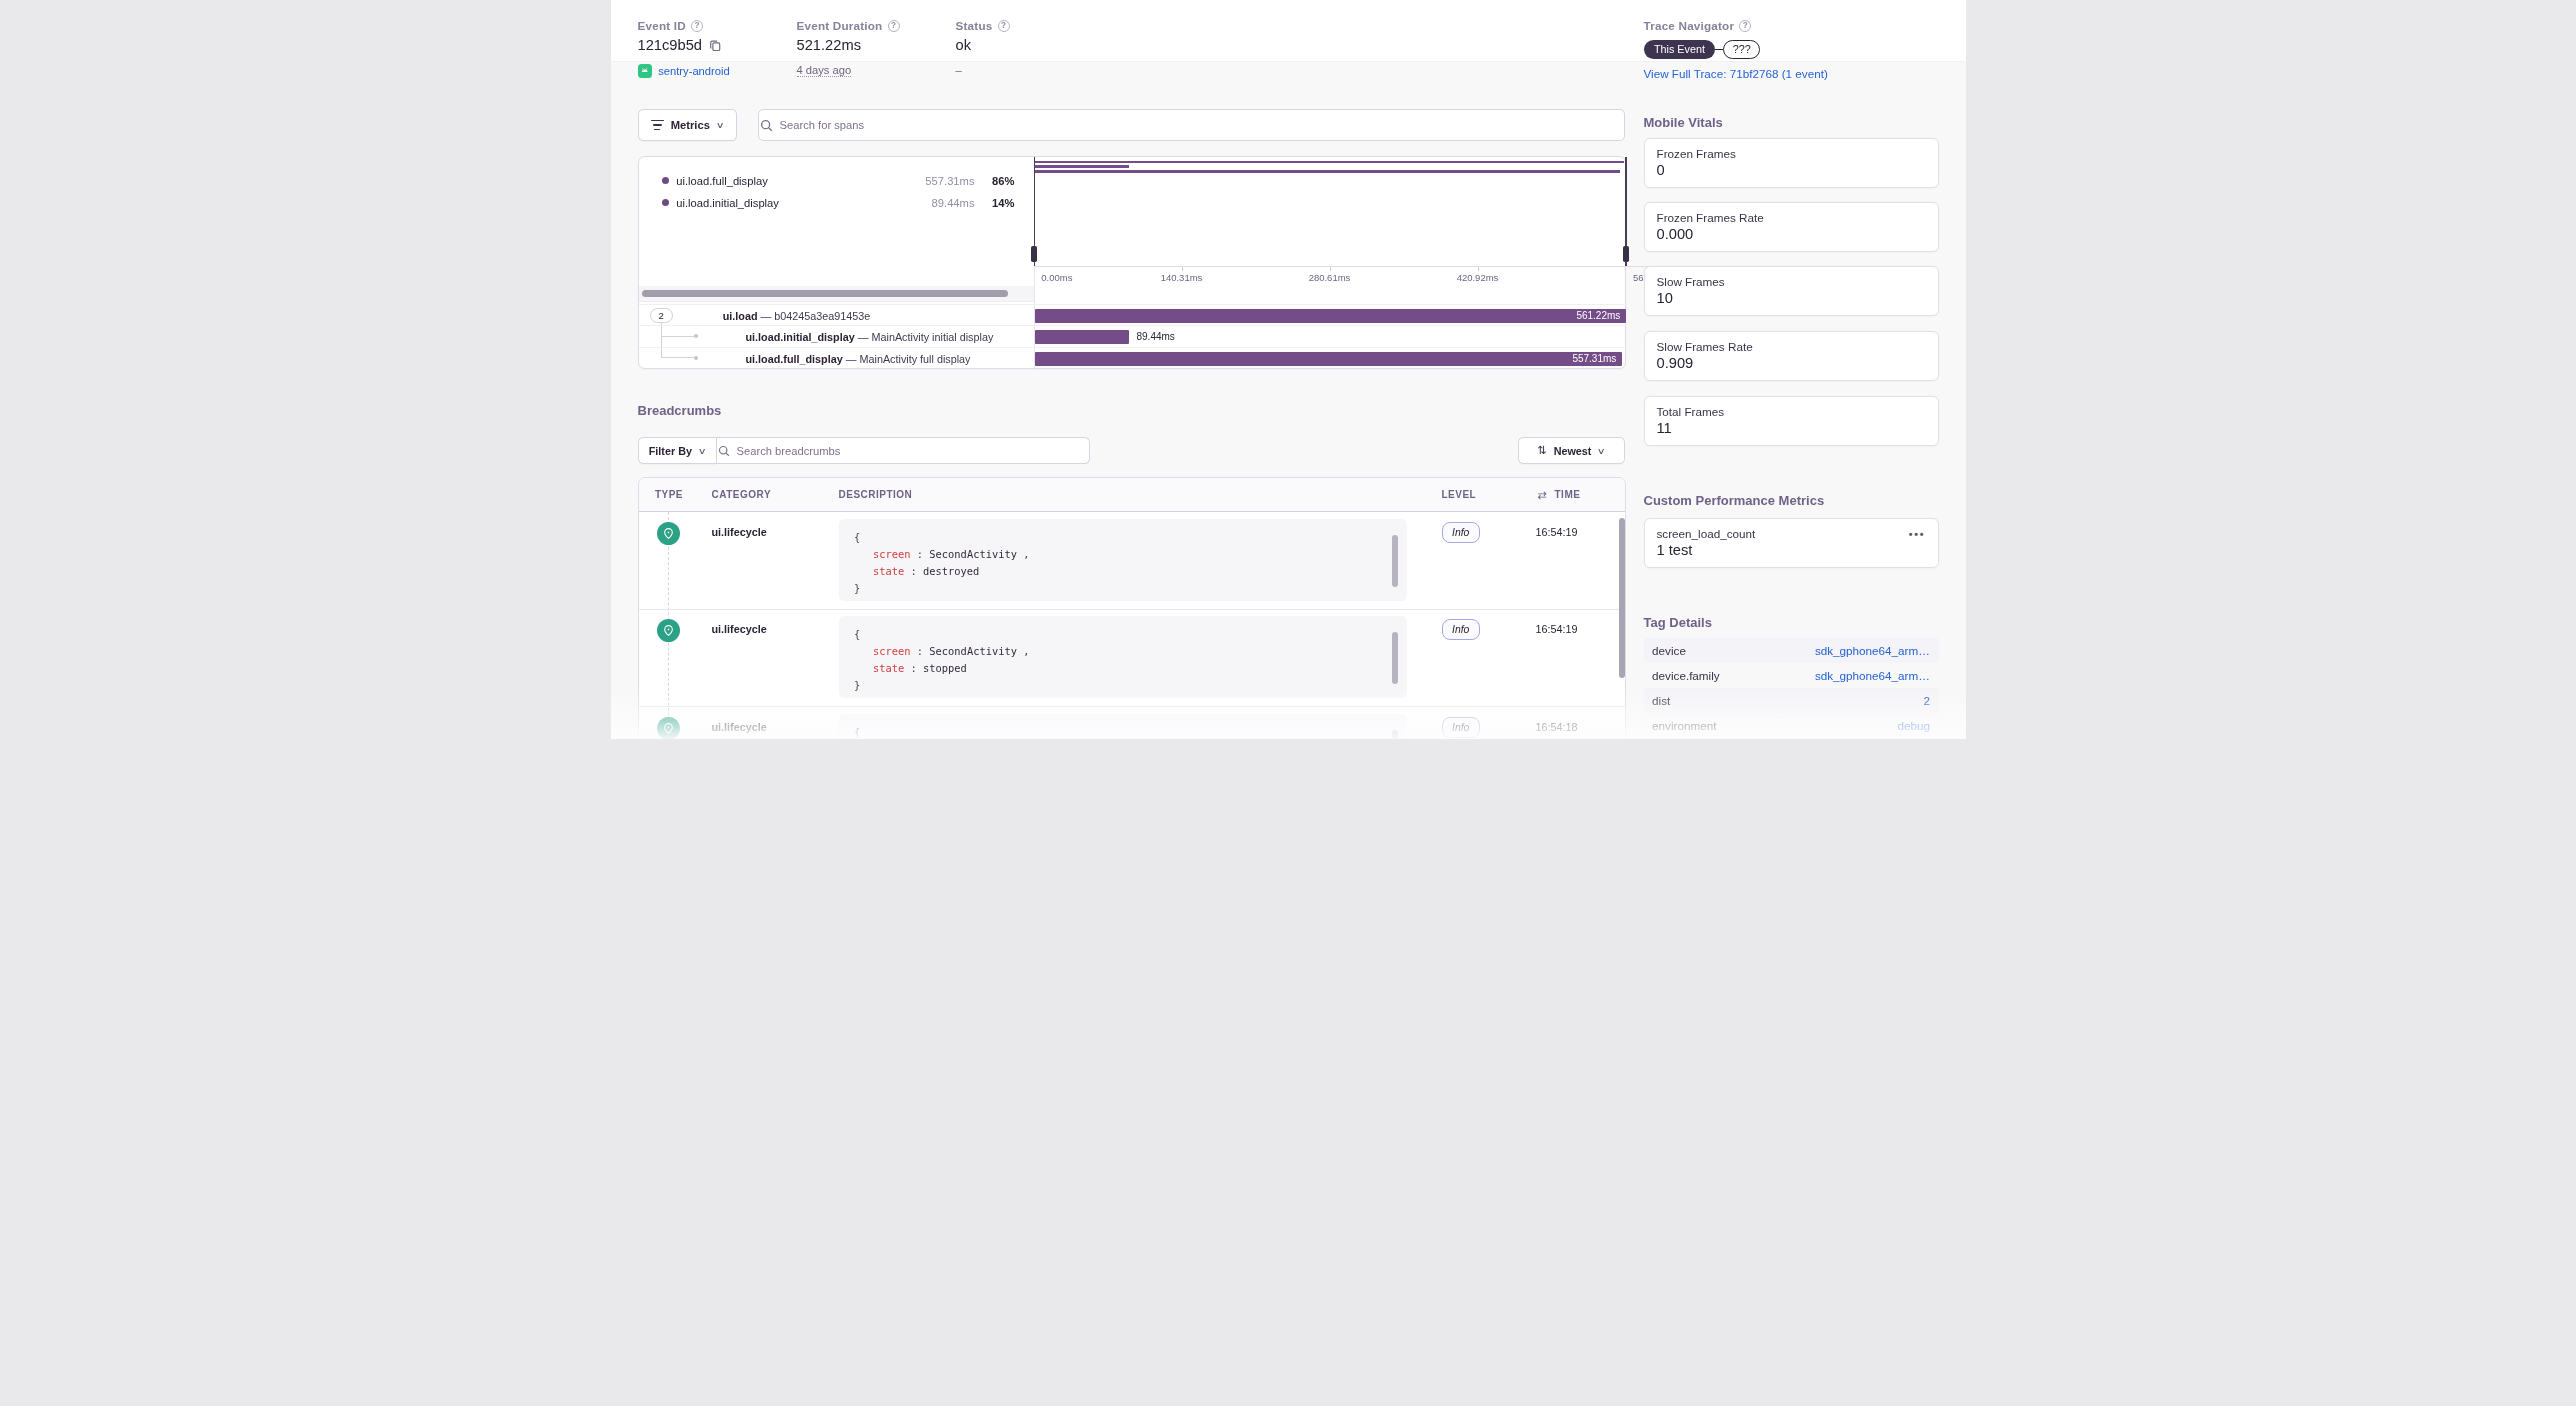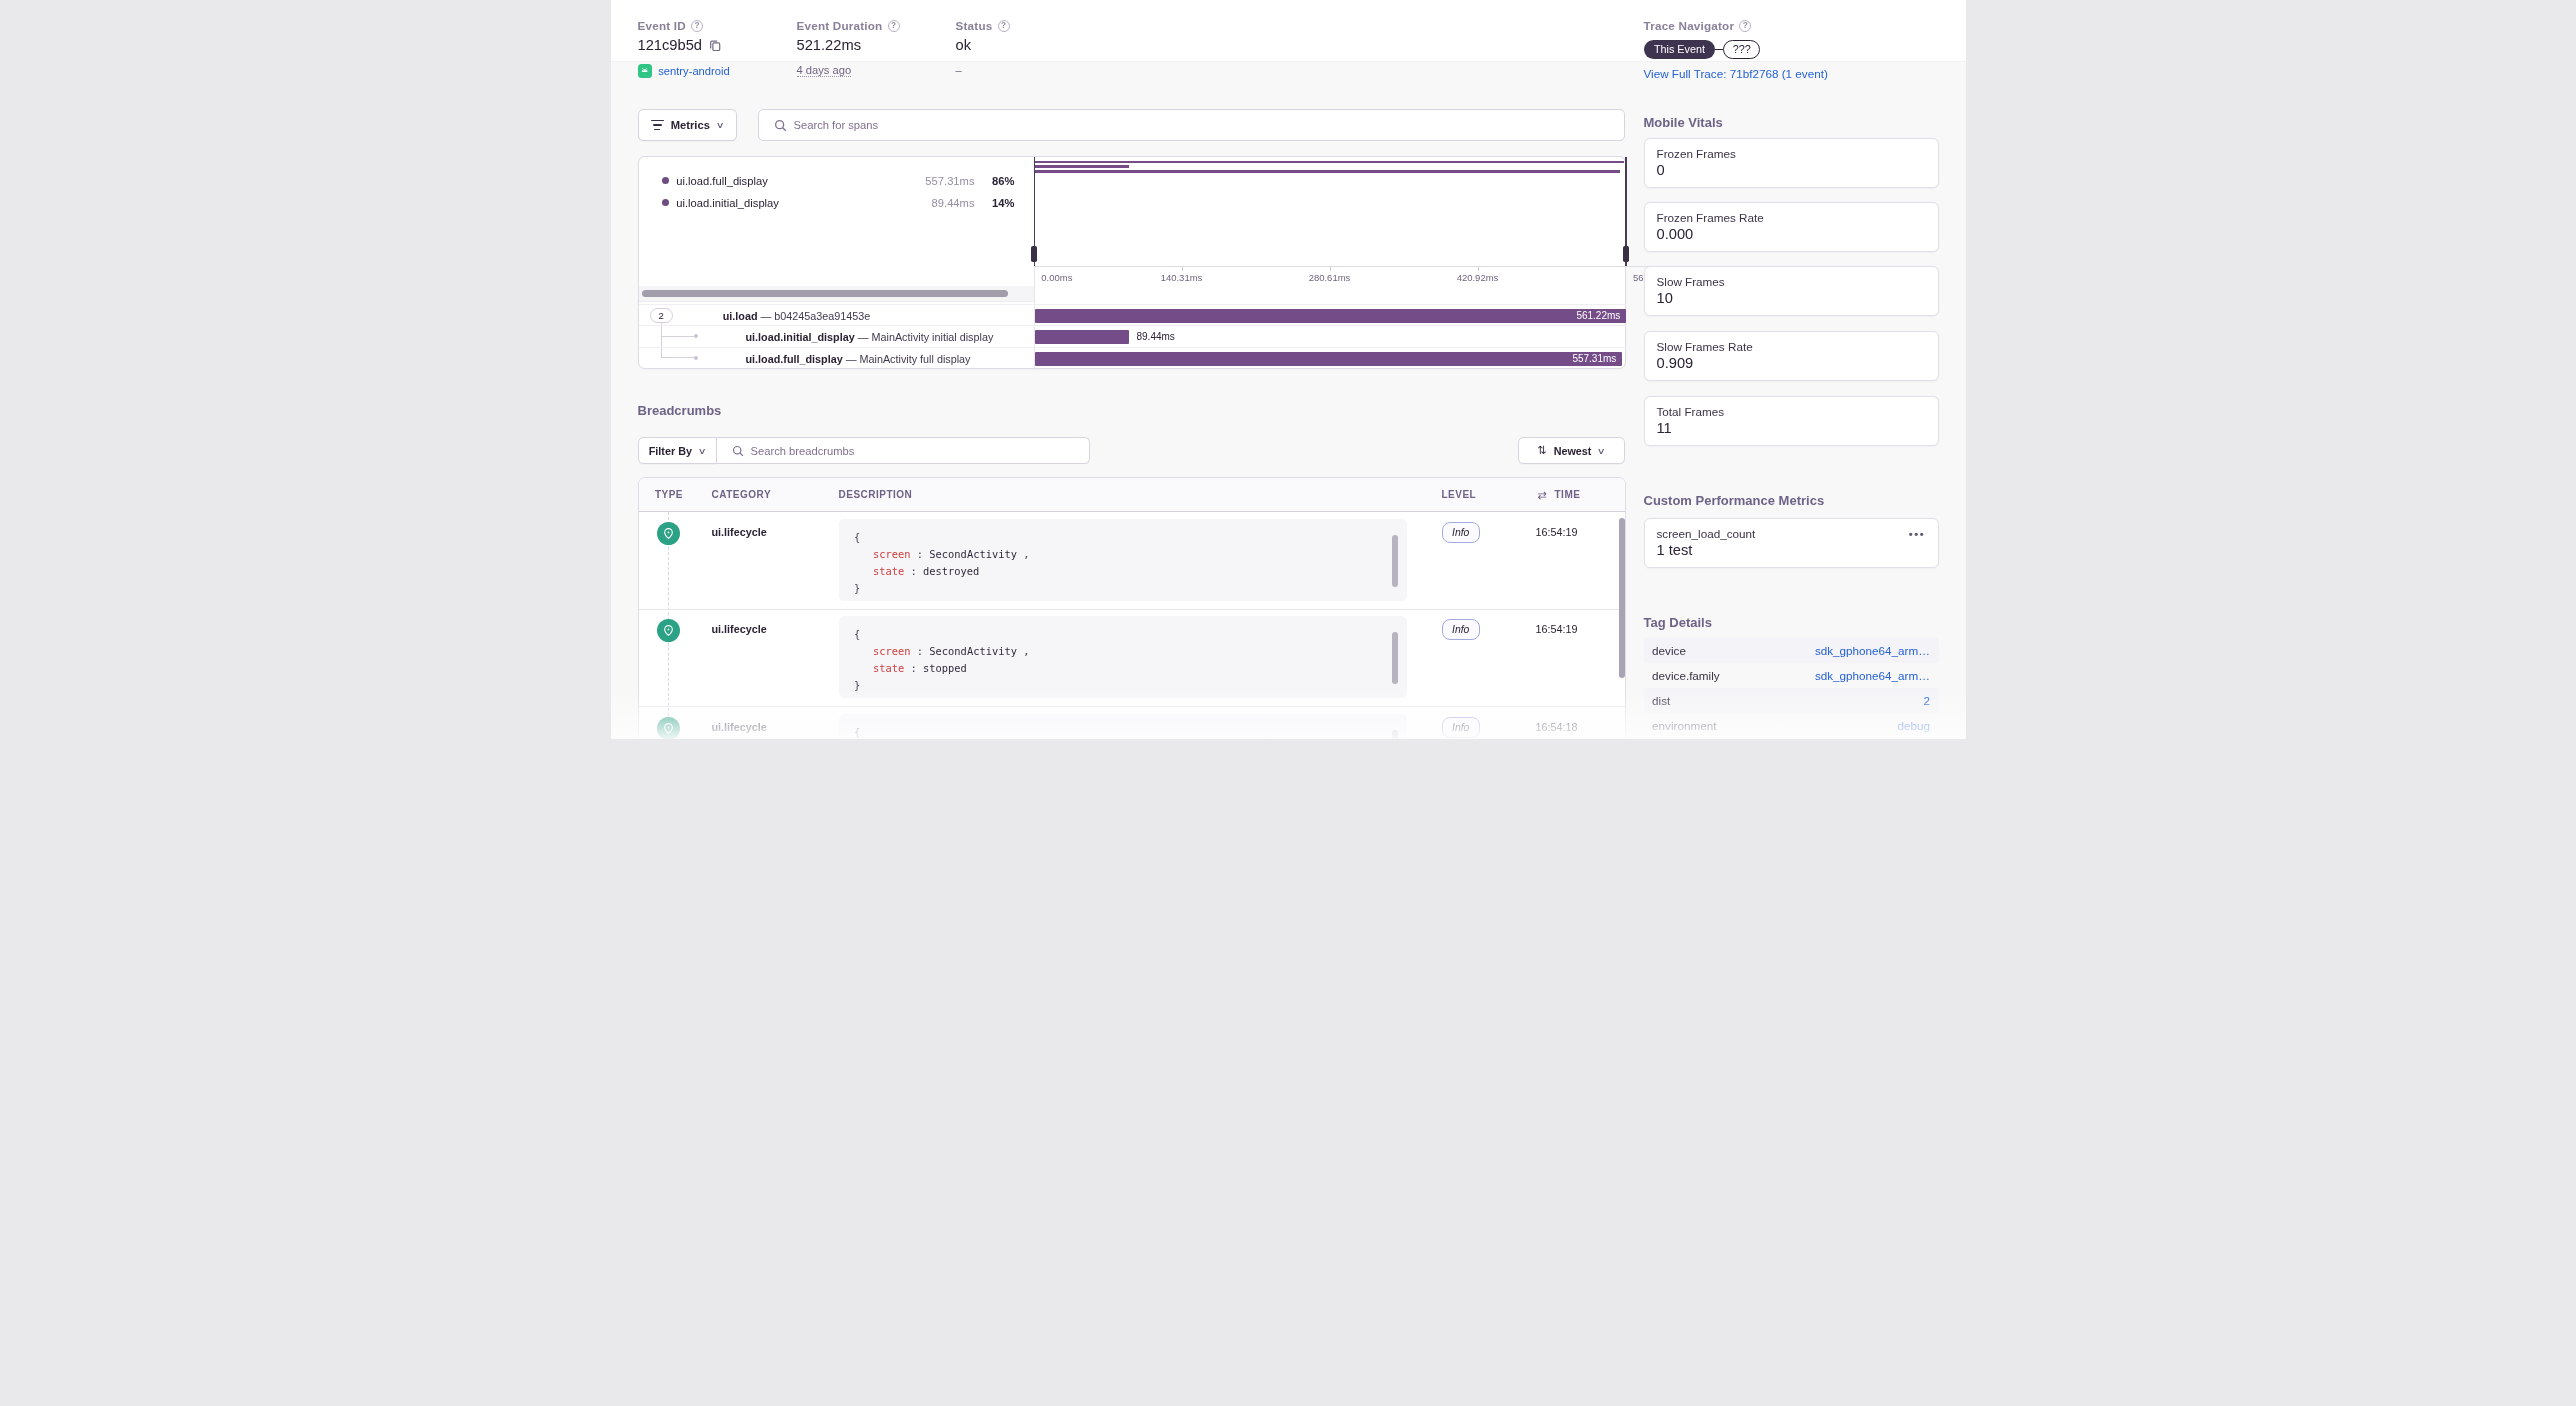--- a/index.html
+++ b/index.html
@@ -27,21 +27,21 @@
   .pill-connector { width:7.8px; height:1.4px; background:#2b2233; }
   .pill-outline { background:#fff; color:#2b2233; font-size:10.8px; font-weight:500; height:19px; border-radius:9.5px; padding:0 8.6px; border:1.4px solid #2b2233; display:inline-flex; align-items:center; }
   .tn-link { font-size:11.7px; margin-top:7.8px; }
 
   
   .btn { background:#fff; border:0.9px solid #d8d3de; border-radius:5.2px; display:flex; align-items:center; justify-content:center; gap:7px; cursor:pointer; box-shadow:0 0.9px 0.9px rgba(43,34,51,.03); }
   .btn-label { font-size:11.2px; font-weight:bold; color:#2b2233; }
   .chev { font-size:8.6px; color:#5f5870; transform:scaleX(1.4); margin-top:0.9px; }
   .filter-glyph { display:inline-flex; flex-direction:column; gap:2.6px; align-items:center; }
   .filter-glyph i { display:block; height:1.9px; background:#3a3045; border-radius:1.7px; }
-  .search-box { background:#fff; border:0.9px solid #d8d3de; border-radius:5.2px; display:flex; align-items:center; padding:0 15px; gap:7px; }
+  .search-box { background:#fff; border:0.9px solid #d8d3de; border-radius:5.2px; display:flex; align-items:center; padding:0 1px; gap:7px; }
   .search-box input { border:none; outline:none; flex:1; font-size:11.2px; font-family:"Liberation Sans", sans-serif; color:#2b2233; background:transparent; }
   .search-box input::placeholder { color:#80708f; }
   .mag svg { display:block; }
 
   
   .span-panel { left:27px; top:156px; width:988px; height:213px; background:#fff; border:0.9px solid #e0dce5; border-radius:7px; box-shadow:0 0.9px 1.7px rgba(43,34,51,.04); }
   .legend-row { position:absolute; left:0; width:395px; height:21.6px; display:flex; align-items:center; }
   .legend-dot { width:7px; height:7px; border-radius:50%; background:#6e4b80; margin-left:23px; }
   .legend-name { font-size:11.2px; color:#2b2233; margin-left:7.8px; }
   .legend-dur { position:absolute; right:59px; font-size:11.2px; color:#948da3; }

